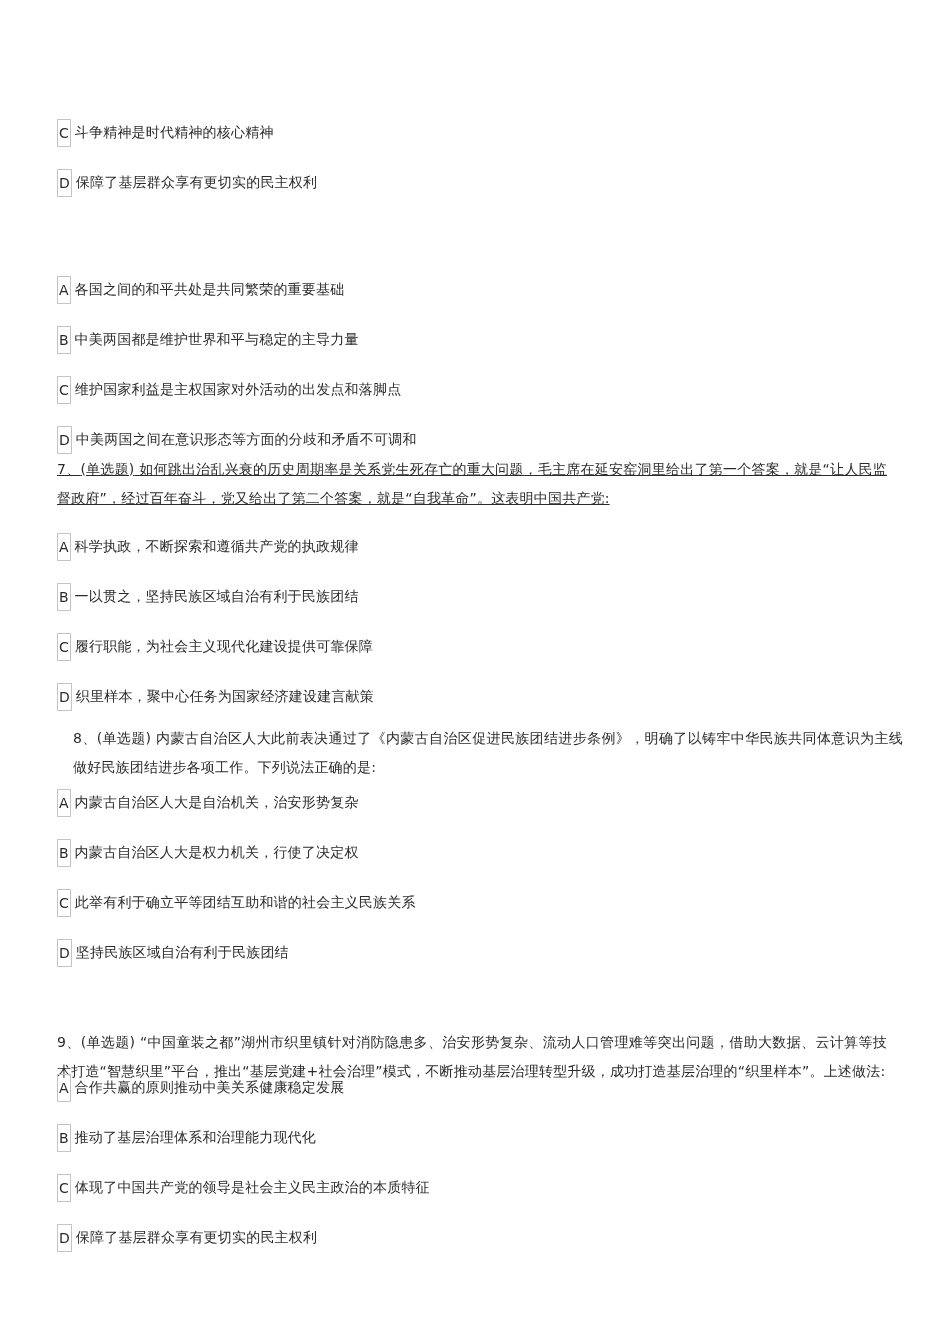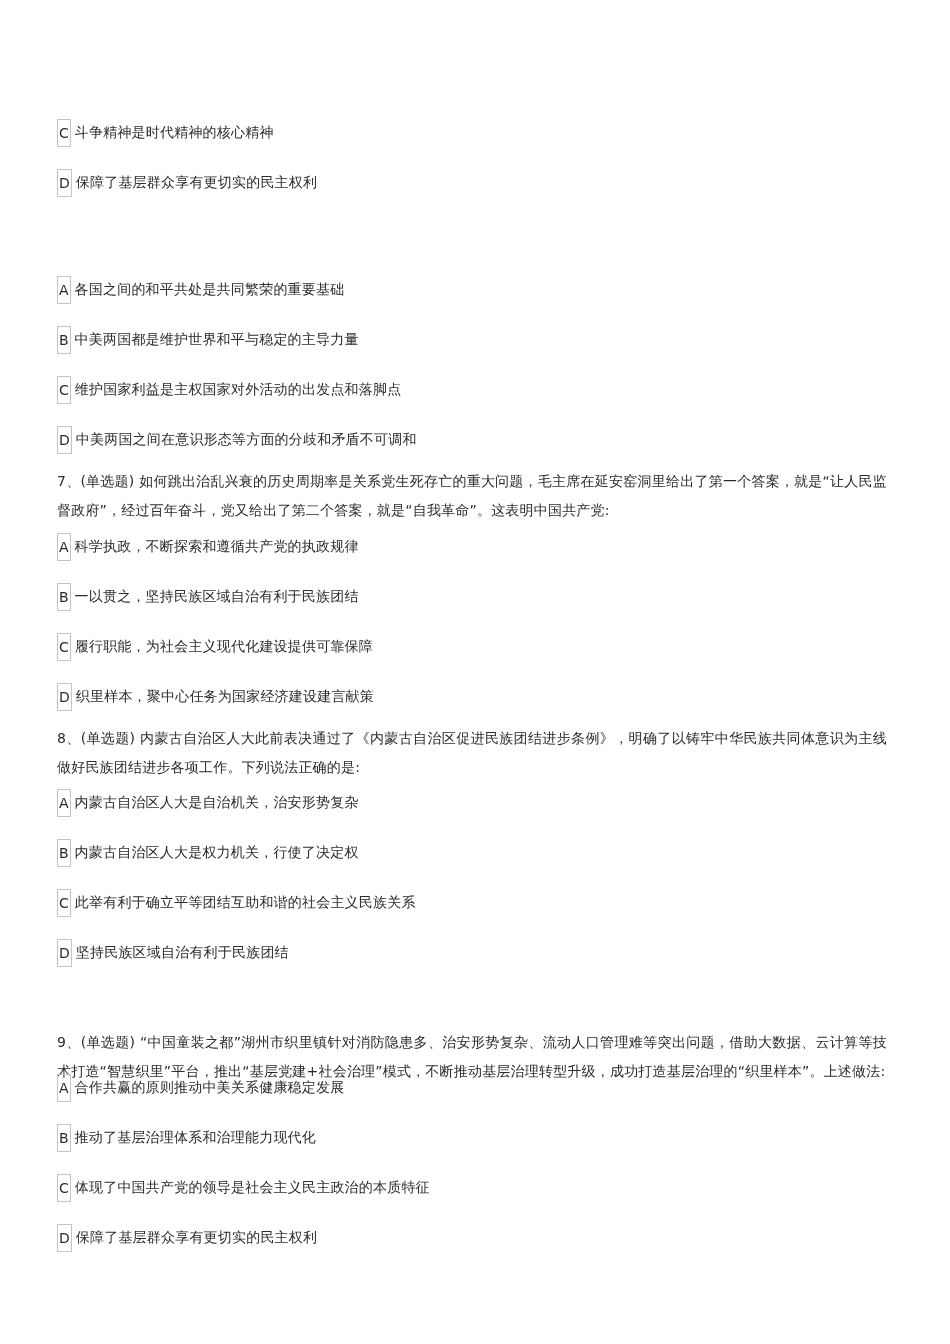--- a/index.html
+++ b/index.html
@@ -84,42 +84,42 @@
   </div>
   <div class="option" style="top:376px;">
     <span class="opt-letter">C</span>
     <span class="opt-text">维护国家利益是主权国家对外活动的出发点和落脚点</span>
   </div>
   <div class="option" style="top:426px;">
     <span class="opt-letter">D</span>
     <span class="opt-text">中美两国之间在意识形态等方面的分歧和矛盾不可调和</span>
   </div>
 
-  <div class="question" style="top:467px;">
+  <div class="question" style="top:455px;text-decoration:underline;">
     <span>7、</span><span>(单选题)</span>
     <span>如何跳出治乱兴衰的历史周期率是关系党生死存亡的重大问题，毛主席在延安窑洞里给出了第一个答案，就是“让人民监督政府”，经过百年奋斗，党又给出了第二个答案，就是“自我革命”。这表明中国共产党:</span>
   </div>
   <div class="option" style="top:533px;">
     <span class="opt-letter">A</span>
     <span class="opt-text">科学执政，不断探索和遵循共产党的执政规律</span>
   </div>
   <div class="option" style="top:583px;">
     <span class="opt-letter">B</span>
     <span class="opt-text">一以贯之，坚持民族区域自治有利于民族团结</span>
   </div>
   <div class="option" style="top:633px;">
     <span class="opt-letter">C</span>
     <span class="opt-text">履行职能，为社会主义现代化建设提供可靠保障</span>
   </div>
   <div class="option" style="top:683px;">
     <span class="opt-letter">D</span>
     <span class="opt-text">织里样本，聚中心任务为国家经济建设建言献策</span>
   </div>
 
-  <div class="question" style="top:724px;">
+  <div class="question" style="top:724px;margin-left:16px;">
     <span>8、</span><span>(单选题)</span>
     <span>内蒙古自治区人大此前表决通过了《内蒙古自治区促进民族团结进步条例》，明确了以铸牢中华民族共同体意识为主线做好民族团结进步各项工作。下列说法正确的是:</span>
   </div>
   <div class="option" style="top:789px;">
     <span class="opt-letter">A</span>
     <span class="opt-text">内蒙古自治区人大是自治机关，治安形势复杂</span>
   </div>
   <div class="option" style="top:839px;">
     <span class="opt-letter">B</span>
     <span class="opt-text">内蒙古自治区人大是权力机关，行使了决定权</span>

